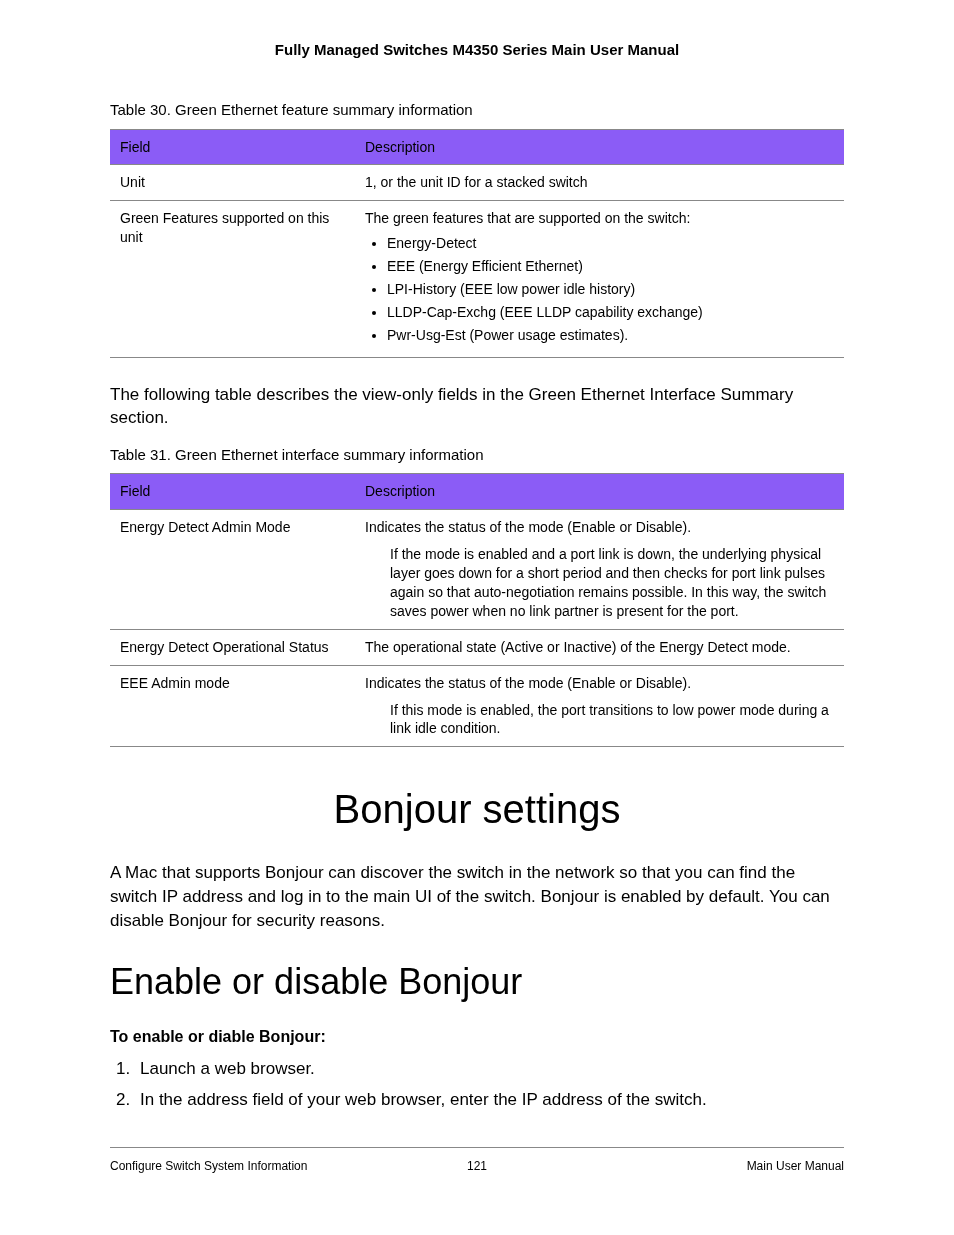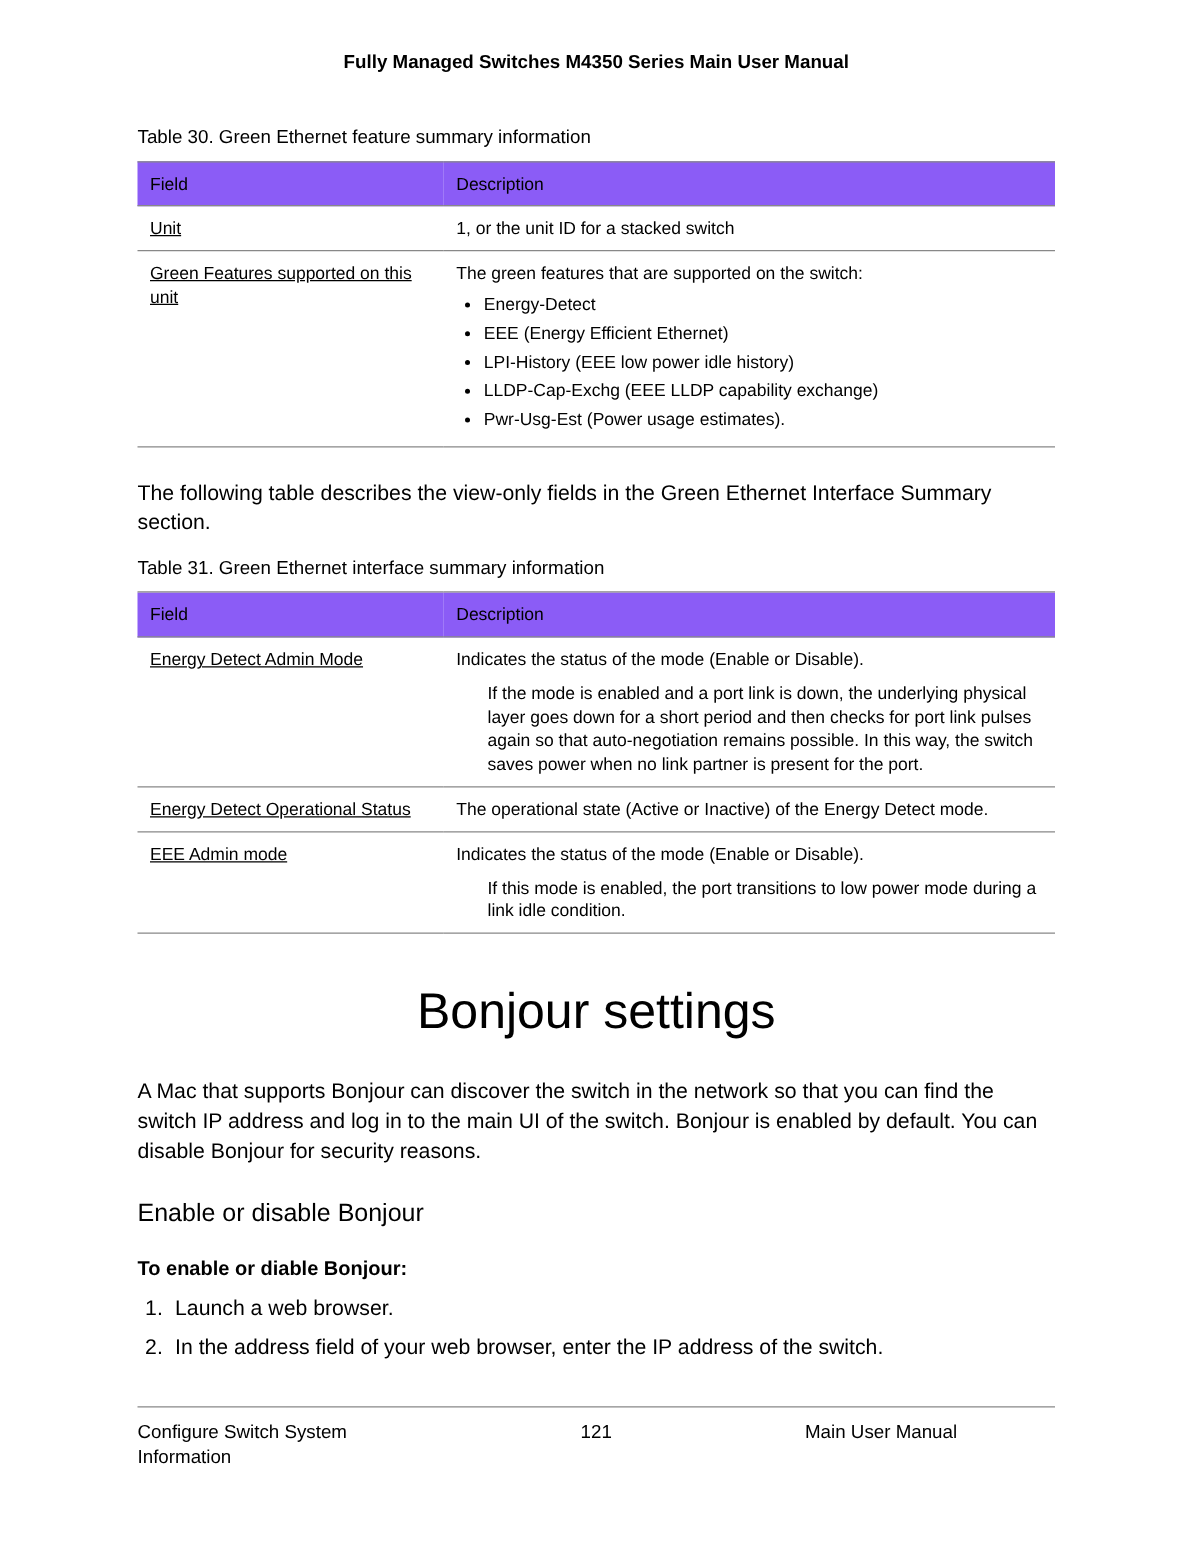--- a/index.html
+++ b/index.html
@@ -36,21 +36,20 @@
     border-top: 1px solid #888;
     border-bottom: 1px solid #888;
   }
   table td {
     padding: 8px 10px;
     border-bottom: 1px solid #888;
     vertical-align: top;
   }
   table td.field-col {
     width: 225px;
-    text-decoration: underline;
   }
   ul.feature-list {
     margin: 6px 0 0 0;
     padding-left: 22px;
   }
   ul.feature-list li {
     margin: 4px 0;
   }
   .body-para {
     font-size: 17px;
@@ -58,48 +57,48 @@
     margin: 25px 0 15px 0;
   }
   h1.section-heading {
     font-weight: normal;
     font-size: 40px;
     margin: 35px 0 25px 0;
     text-align: center;
   }
   h2.subsection-heading {
     font-weight: normal;
-    font-size: 20px;
+    font-size: 36px;
     margin: 25px 0 20px 0;
   }
   .instruction-heading {
     font-weight: bold;
     font-size: 16px;
     margin: 15px 0 10px 0;
   }
   ol.steps {
     font-size: 17px;
     padding-left: 25px;
     margin: 0;
   }
   ol.steps li {
     margin-bottom: 8px;
     padding-left: 5px;
   }
   .footer {
     display: flex;
     justify-content: space-between;
-    font-size: 15px;
+    font-size: 12px;
     border-top: 1px solid #888;
     padding-top: 10px;
     margin-top: 35px;
   }
   .footer-left { width: 200px; }
   .footer-center { text-align: center; flex: 1; }
-  .footer-right { width: 200px; text-align: left; }
+  .footer-right { width: 200px; text-align: right; }
   .desc-multi p { margin: 0 0 8px 0; }
   .desc-multi p:last-child { margin-bottom: 0; margin-left: 25px; }
 </style>
 </head>
 <body>
 
 <div class="page-header">Fully Managed Switches M4350 Series Main User Manual</div>
 
 <div class="table-caption">Table 30. Green Ethernet feature summary information</div>
 <table>

